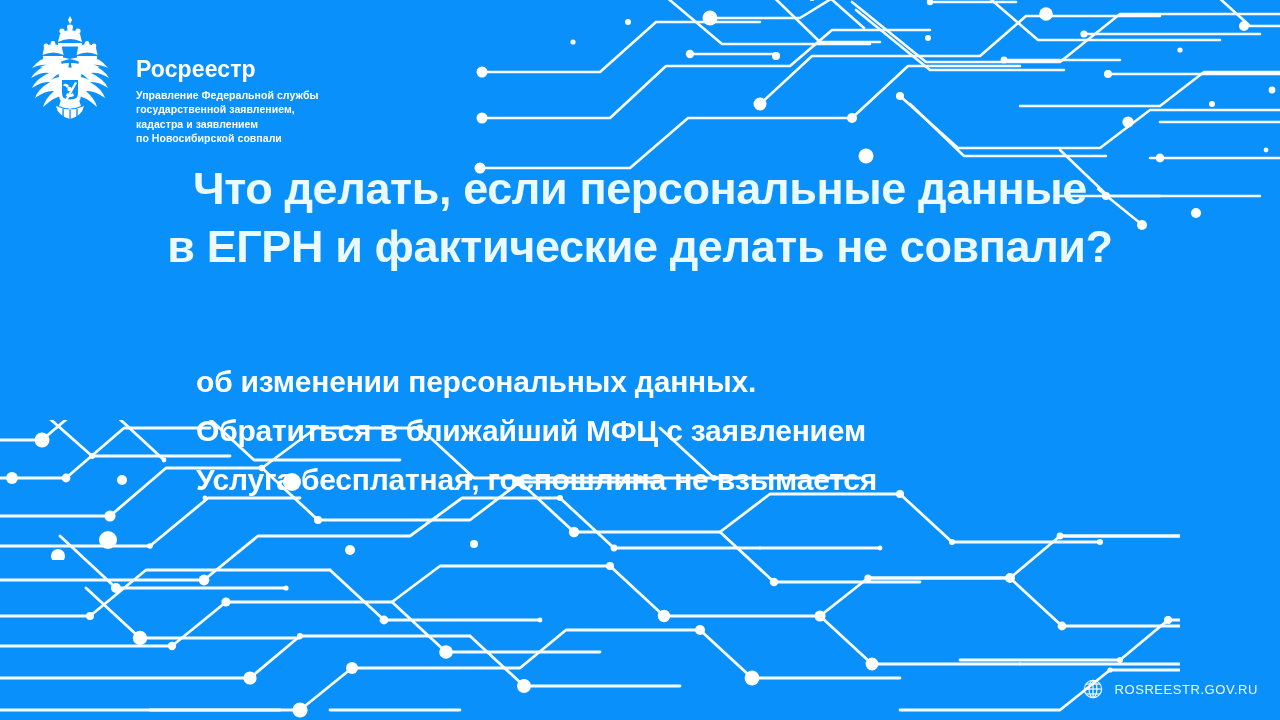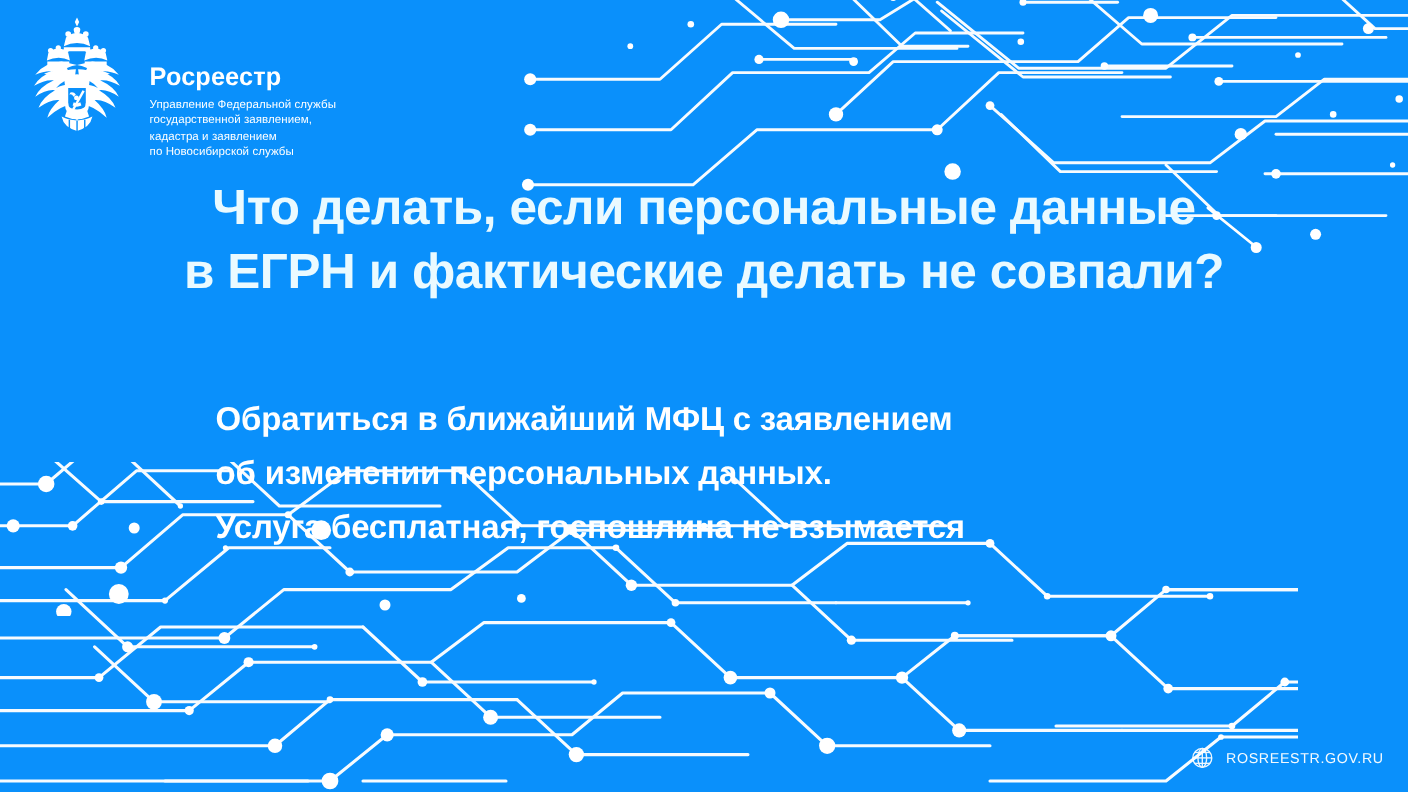--- a/index.html
+++ b/index.html
@@ -60,21 +60,21 @@
     font-size: 23px;
     font-weight: bold;
     letter-spacing: .1px;
     line-height: 1;
     margin-bottom: 7px;
     margin-top: 40px;
   }
   .brand-sub-line {
     color: #ffffff;
     font-size: 10.5px;
-    font-weight: normal;
+    font-weight: bold;
     line-height: 1.38;
     letter-spacing: .05px;
     white-space: nowrap;
   }
 
   
   #headline {
     position: absolute;
     top: 160px;
     left: 0;
@@ -368,32 +368,32 @@
         <rect x="51.4" y="96" width="1.3" height="11"></rect>
         <rect x="58.4" y="95" width="1.3" height="11"></rect>
       </g>
     </svg>
 
     <div id="brand-block">
       <div id="brand-name">Росреестр</div>
       <div class="brand-sub-line">Управление Федеральной службы</div>
       <div class="brand-sub-line">государственной заявлением,</div>
       <div class="brand-sub-line">кадастра и заявлением</div>
-      <div class="brand-sub-line">по Новосибирской службы</div>
+      <div class="brand-sub-line">по Новосибирской совпали</div>
     </div>
   </div>
 
   <div id="headline">
     <div class="headline-line">Что делать, если персональные данные</div>
     <div class="headline-line">в ЕГРН и фактические делать не совпали?</div>
   </div>
 
   <div id="body-copy">
+    <div class="body-line">об изменении персональных данных.</div>
     <div class="body-line">Обратиться в ближайший МФЦ с заявлением</div>
-    <div class="body-line">об изменении персональных данных.</div>
     <div class="body-line">Услуга бесплатная, госпошлина не взымается</div>
   </div>
 
   <div id="footer-mark">
     <svg id="globe-icon" viewBox="0 0 24 24" fill="none" stroke="#ffffff" stroke-width="1.35">
       <circle cx="12" cy="12" r="9.4"></circle>
       <ellipse cx="12" cy="12" rx="4.3" ry="9.4"></ellipse>
       <line x1="12" y1="2.6" x2="12" y2="21.4"></line>
       <line x1="2.6" y1="12" x2="21.4" y2="12"></line>
       <path d="M4.4 6.6 h15.2"></path>

